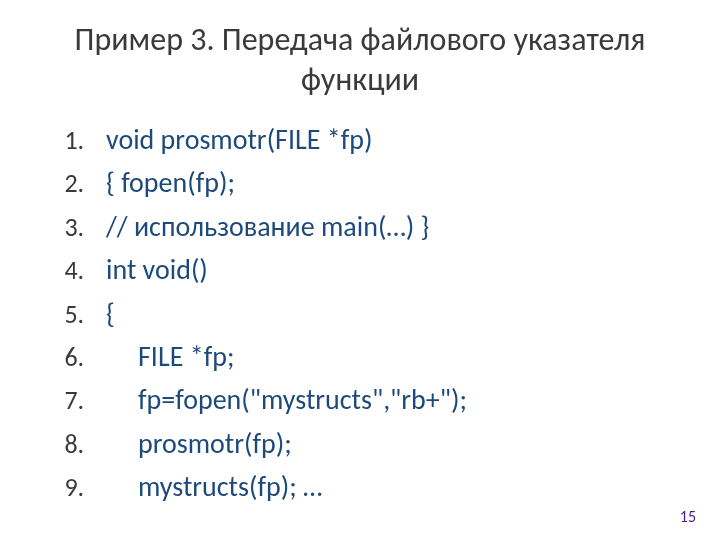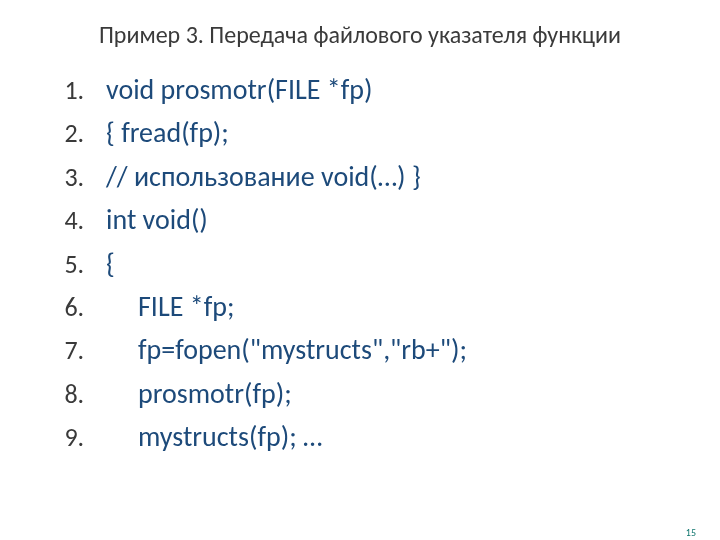--- a/index.html
+++ b/index.html
@@ -14,21 +14,21 @@
   }
   .slide {
     width: 720px;
     height: 540px;
     position: relative;
     box-sizing: border-box;
     padding: 20px 40px 20px 40px;
   }
   .title {
     text-align: center;
-    font-size: 24px;
+    font-size: 32px;
     color: #3a3a3a;
     margin: 0 0 18px 0;
     line-height: 1.25;
     font-weight: 400;
   }
   ol.code {
     margin: 0;
     padding: 0 0 0 50px;
     list-style: decimal;
     font-size: 28px;
@@ -43,35 +43,35 @@
     color: #3a3a3a;
     font-size: 26px;
   }
   .indent {
     display: inline-block;
     width: 32px;
   }
   .page-num {
     position: absolute;
     right: 24px;
-    bottom: 1px;
-    font-size: 10px;
-    color: #0f766e;
+    bottom: 14px;
+    font-size: 16px;
+    color: #4c1d95;
   }
 </style>
 </head>
 <body>
 
 <div class="slide">
   <h1 class="title">Пример 3.  Передача файлового указателя функции</h1>
 
   <ol class="code">
     <li><span>void prosmotr(FILE *fp)</span></li>
-    <li><span>{    fread(fp);</span></li>
-    <li><span>// использование void(…)     }</span></li>
+    <li><span>{    fopen(fp);</span></li>
+    <li><span>// использование main(…)     }</span></li>
     <li><span>int void()</span></li>
     <li><span>{</span></li>
     <li><span class="indent"></span><span>FILE *fp;</span></li>
     <li><span class="indent"></span><span>fp=fopen("mystructs","rb+");</span></li>
     <li><span class="indent"></span><span>prosmotr(fp);</span></li>
     <li><span class="indent"></span><span>mystructs(fp); …</span></li>
   </ol>
 
   <div class="page-num">15</div>
 </div>

